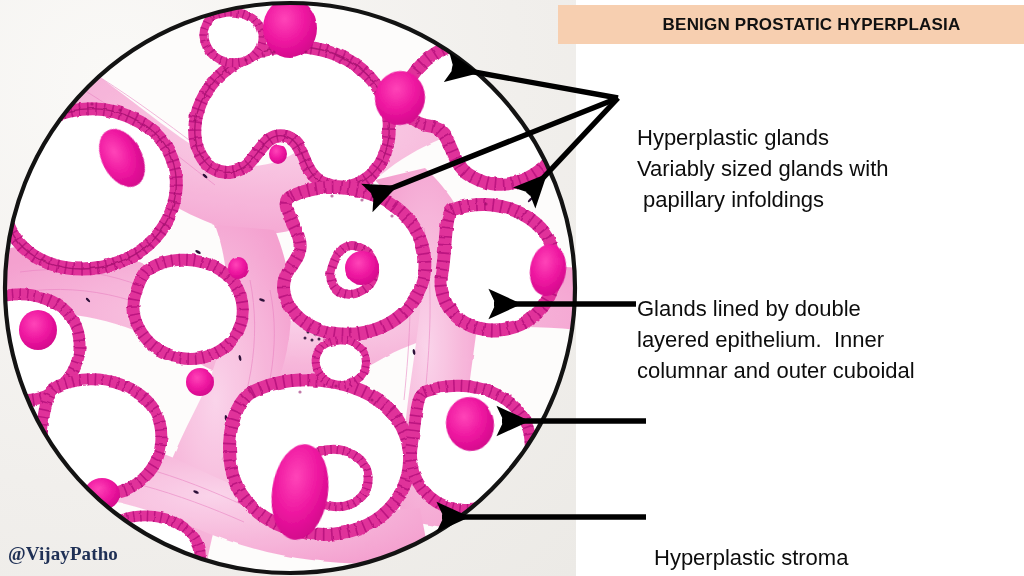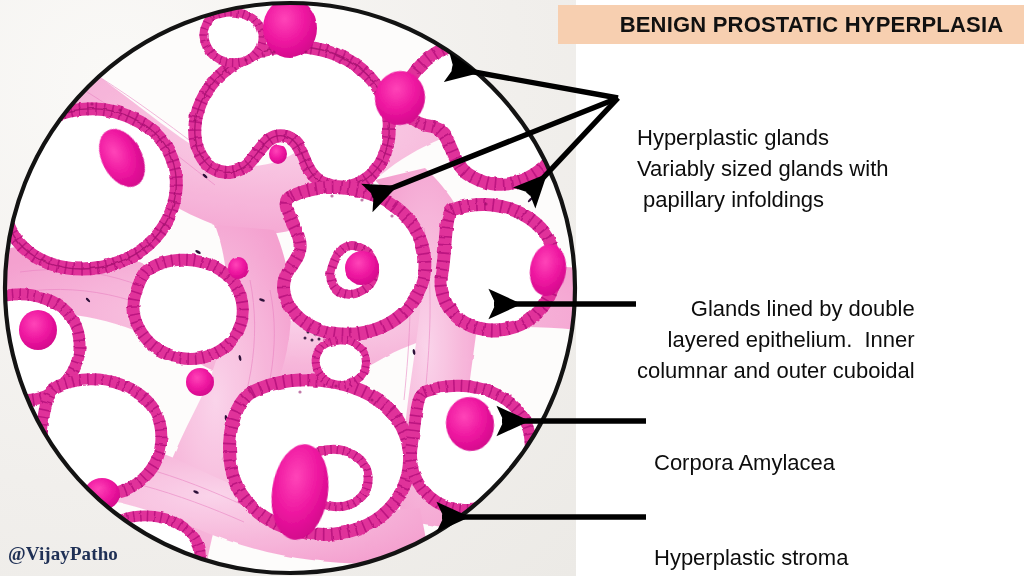--- a/index.html
+++ b/index.html
@@ -33,38 +33,38 @@
   }
 
   
   .title-banner{
     position:absolute;left:558px;top:5px;width:466px;height:39px;
     background:#f7cfb0;
     display:flex;align-items:center;justify-content:center;
     box-sizing:border-box;padding:0 10px;
   }
   .title-banner span{
-    font-size:22px;font-weight:bold;color:#111111;
+    font-size:17px;font-weight:bold;color:#111111;
     letter-spacing:.2px;white-space:nowrap;
     font-family:"Liberation Sans","DejaVu Sans",sans-serif;
     margin-left:41px;
   }
 
   
   .anno{
     position:absolute;
     color:#0d0d0d;
     font-size:22px;
     line-height:31px;
     font-family:"Liberation Sans","DejaVu Sans",sans-serif;
     white-space:pre;
     margin-top:40px;
   }
   #anno-1{left:637px;top:82px;}
-  #anno-2{left:637px;top:253px;text-align:right;}
+  #anno-2{left:637px;top:253px;}
   #anno-3{left:654px;top:407px;}
   #anno-4{left:654px;top:502px;}
 
   
   .watermark{
     position:absolute;left:8px;top:543px;
     font-size:19px;font-weight:bold;color:#1f3055;
     font-family:Liberation Serif, serif;
     letter-spacing:.1px;
   }
@@ -391,19 +391,18 @@
   </div>
 
   <div class="anno" id="anno-1">Hyperplastic glands
 Variably sized glands with
  papillary infoldings</div>
 
   <div class="anno" id="anno-2">Glands lined by double
 layered epithelium.  Inner
 columnar and outer cuboidal</div>
 
-  <div class="anno" id="anno-3">Corpora Amylacea</div>
 
   <div class="anno" id="anno-4">Hyperplastic stroma</div>
 
   <div class="watermark">@VijayPatho</div>
 
 </div>
 
 </body></html>

